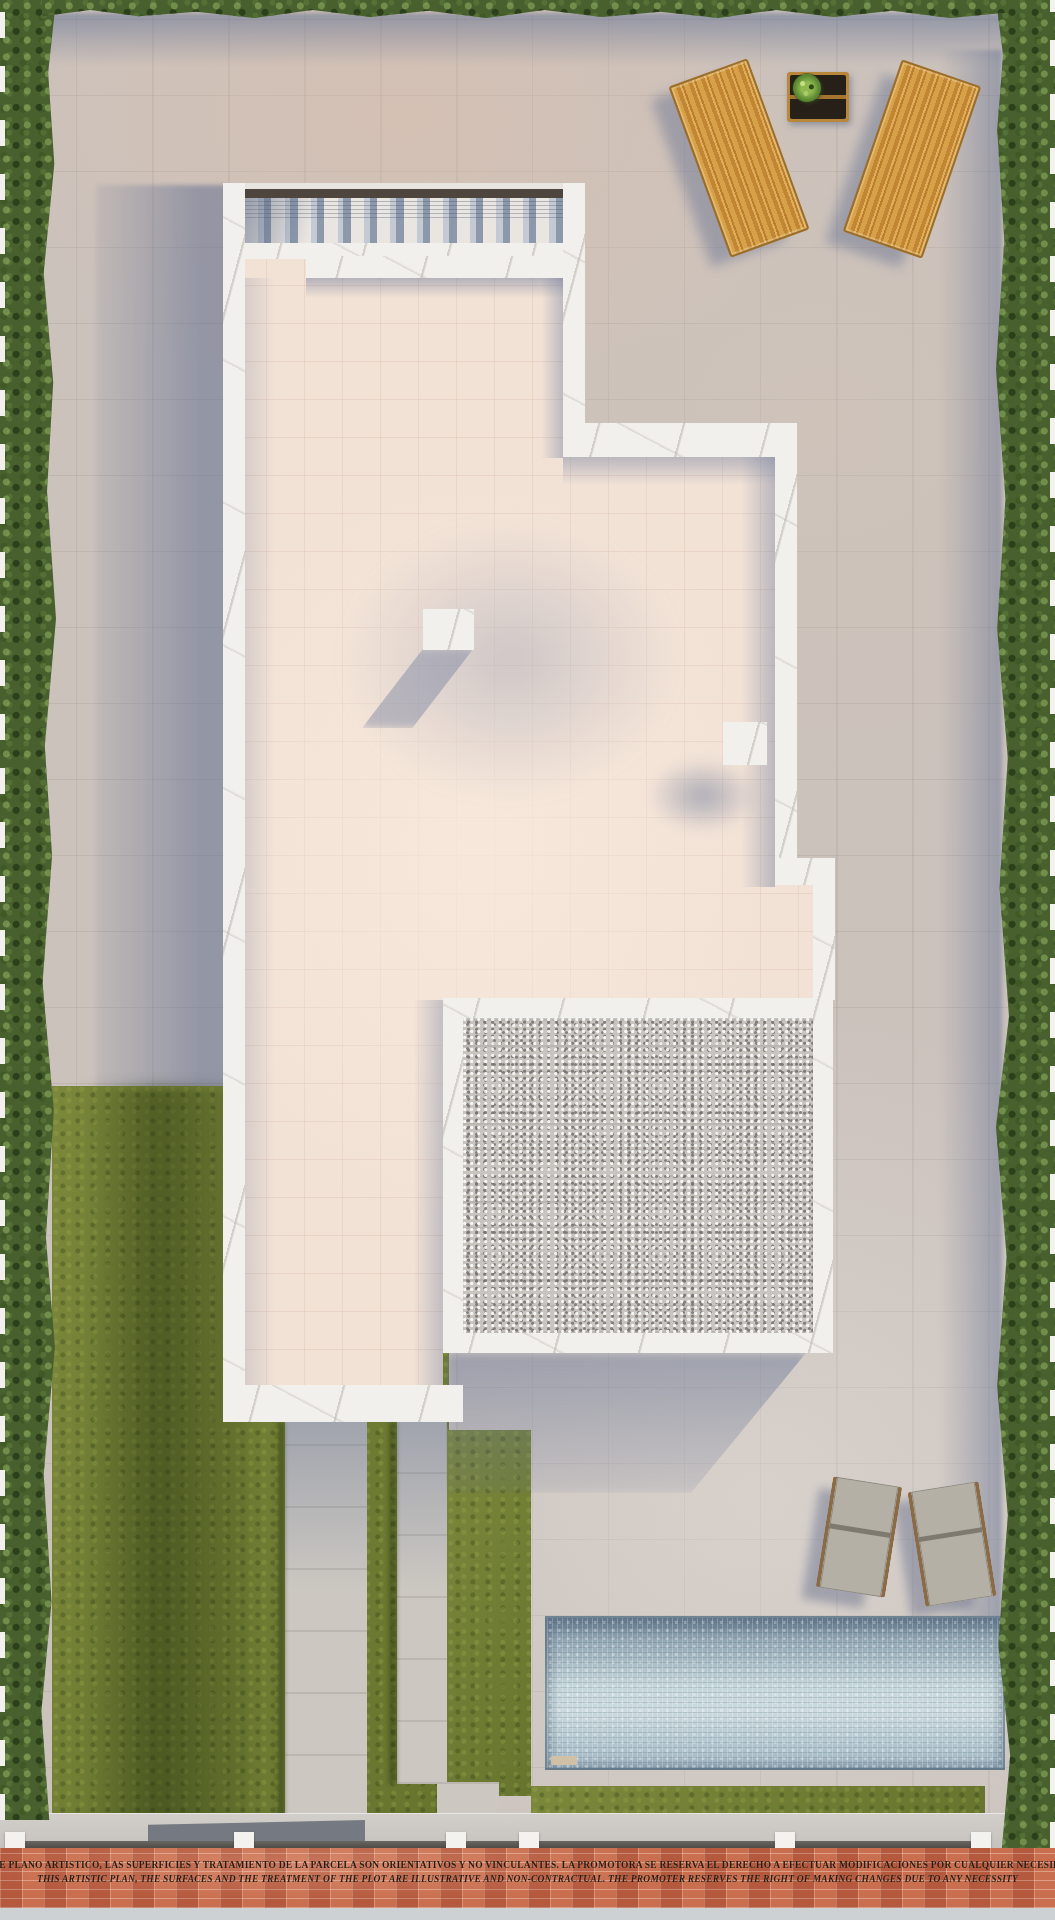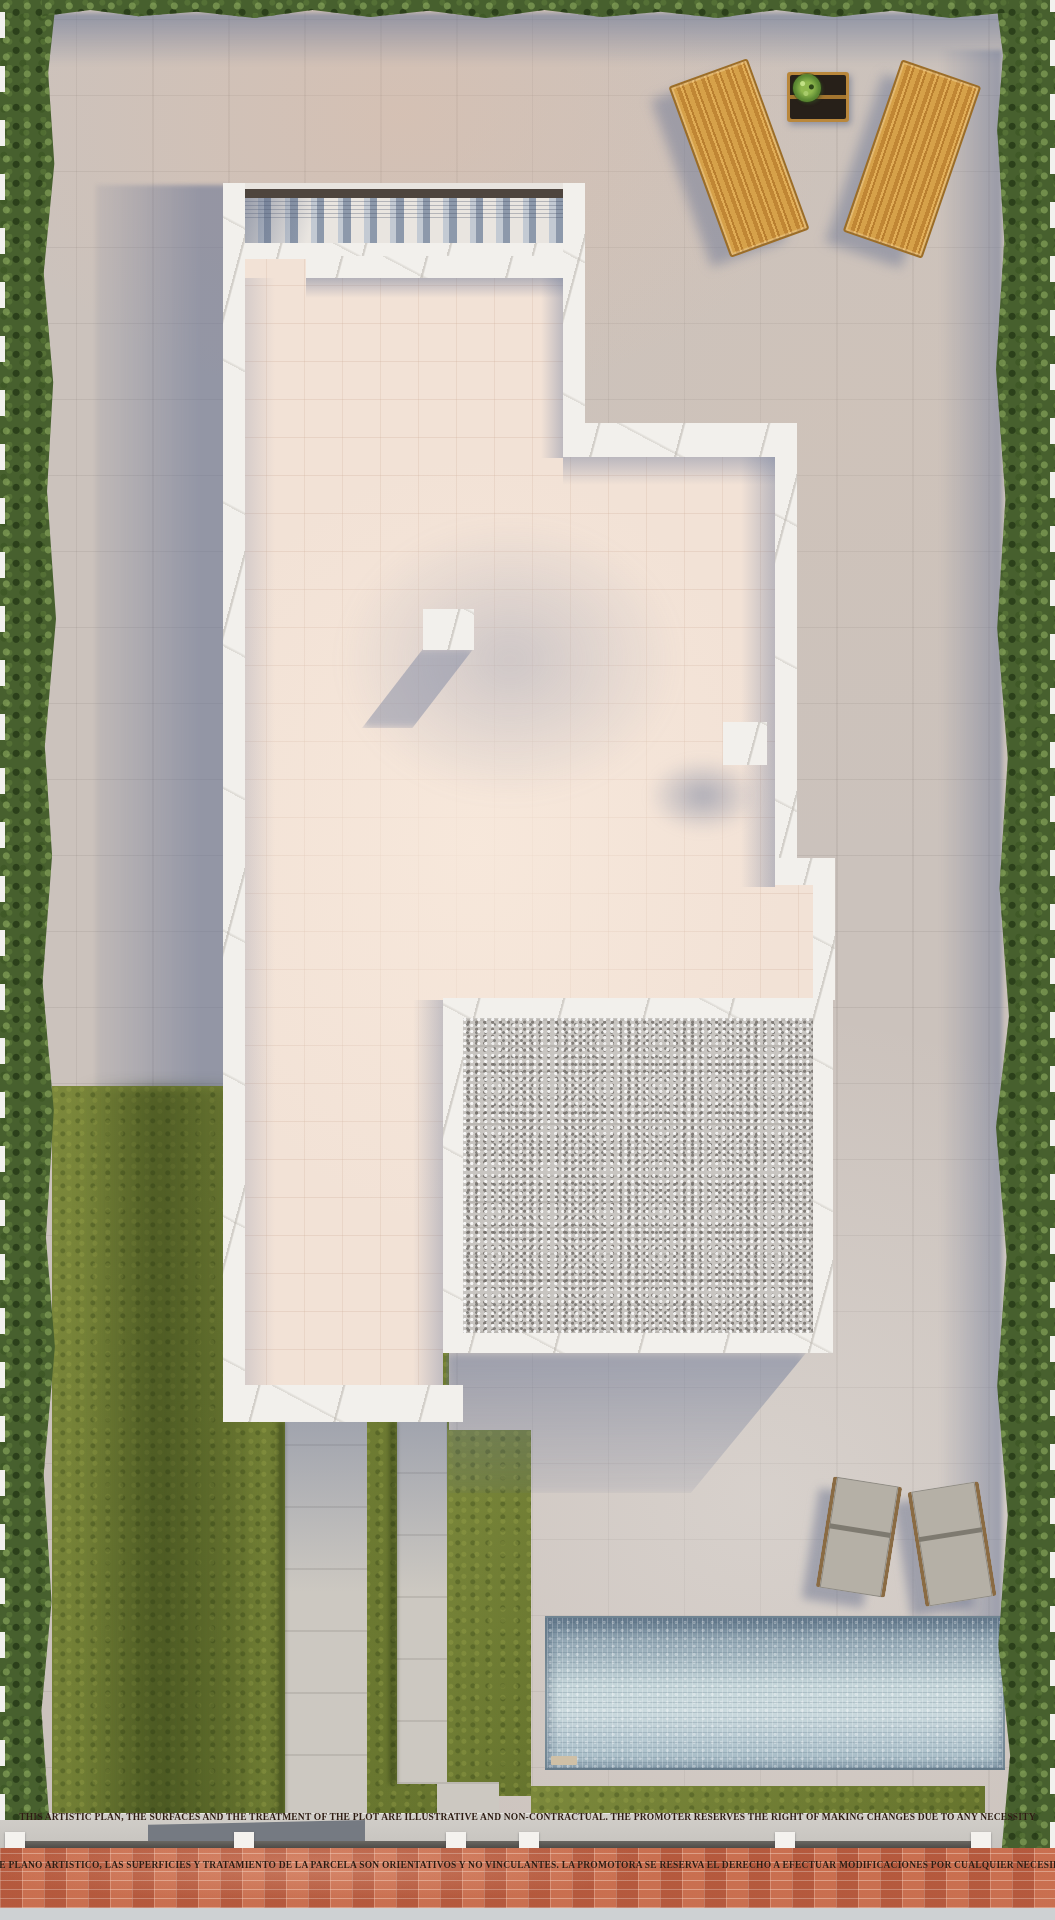--- a/index.html
+++ b/index.html
@@ -158,21 +158,21 @@
   .p1{left:5px;} .p2{left:234px;} .p3{left:446px;} .p4{left:519px;} .p5{left:775px;} .p6{left:971px;}
   .brick{left:0;top:1848px;width:1055px;height:60px;background-color:#c2684a;
     background-image:
       radial-gradient(500px 50px at 30% 30%, rgba(255,210,190,.25), transparent 70%),
       repeating-linear-gradient(90deg, rgba(150,55,32,.30) 0 22px, rgba(220,130,95,.28) 22px 44px),
       repeating-linear-gradient(0deg, rgba(245,224,212,.55) 0 1px, transparent 1px 9px),
       repeating-linear-gradient(90deg, rgba(245,224,212,.40) 0 1px, transparent 1px 22px);}
   .disclaimer{position:absolute;left:50%;transform:translateX(-50%);white-space:nowrap;
     font-family:"Liberation Serif",serif;font-weight:bold;font-size:9.5px;letter-spacing:.2px;
     color:#2b1a10;text-shadow:0 0 1px rgba(255,240,230,.25);}
-  .line-es{top:1860px;} .line-en{top:1812px;}
+  .line-es{top:1860px;} .line-en{top:1874px;font-style:italic;}
   .bottom-band{left:0;top:1908px;width:1055px;height:12px;background:#ced1d3;}
 
   
   .hedge{background-color:#47602e;
     background-image:
       radial-gradient(circle at 30% 35%, rgba(142,172,96,.60) 0 3px, transparent 4px),
       radial-gradient(circle at 70% 65%, rgba(28,46,16,.65) 0 3px, transparent 4px),
       radial-gradient(circle at 55% 20%, rgba(96,126,60,.55) 0 2.5px, transparent 3.5px),
       radial-gradient(circle at 20% 75%, rgba(58,84,34,.6) 0 3px, transparent 4px);
     background-size:21px 17px,23px 19px,17px 13px,19px 23px;}

